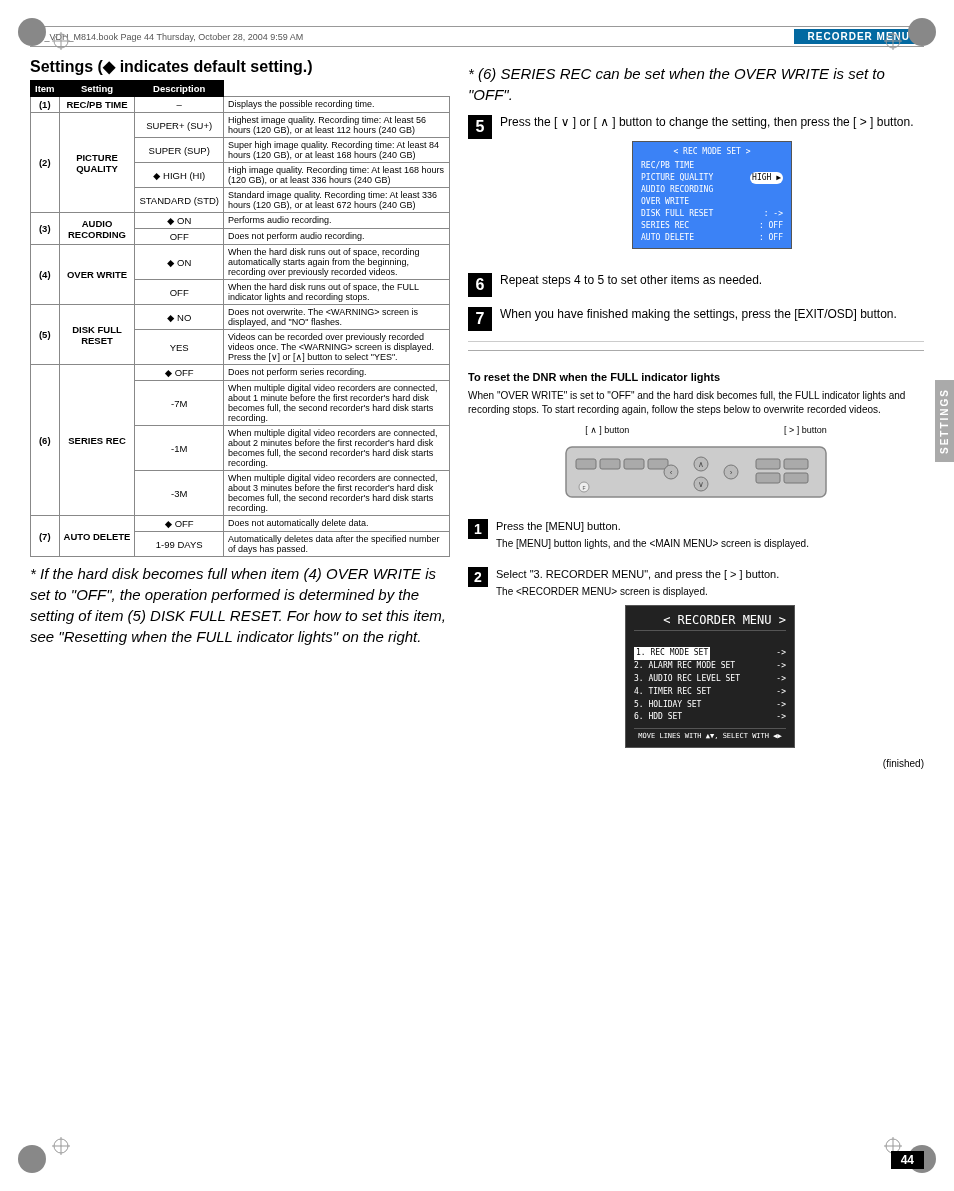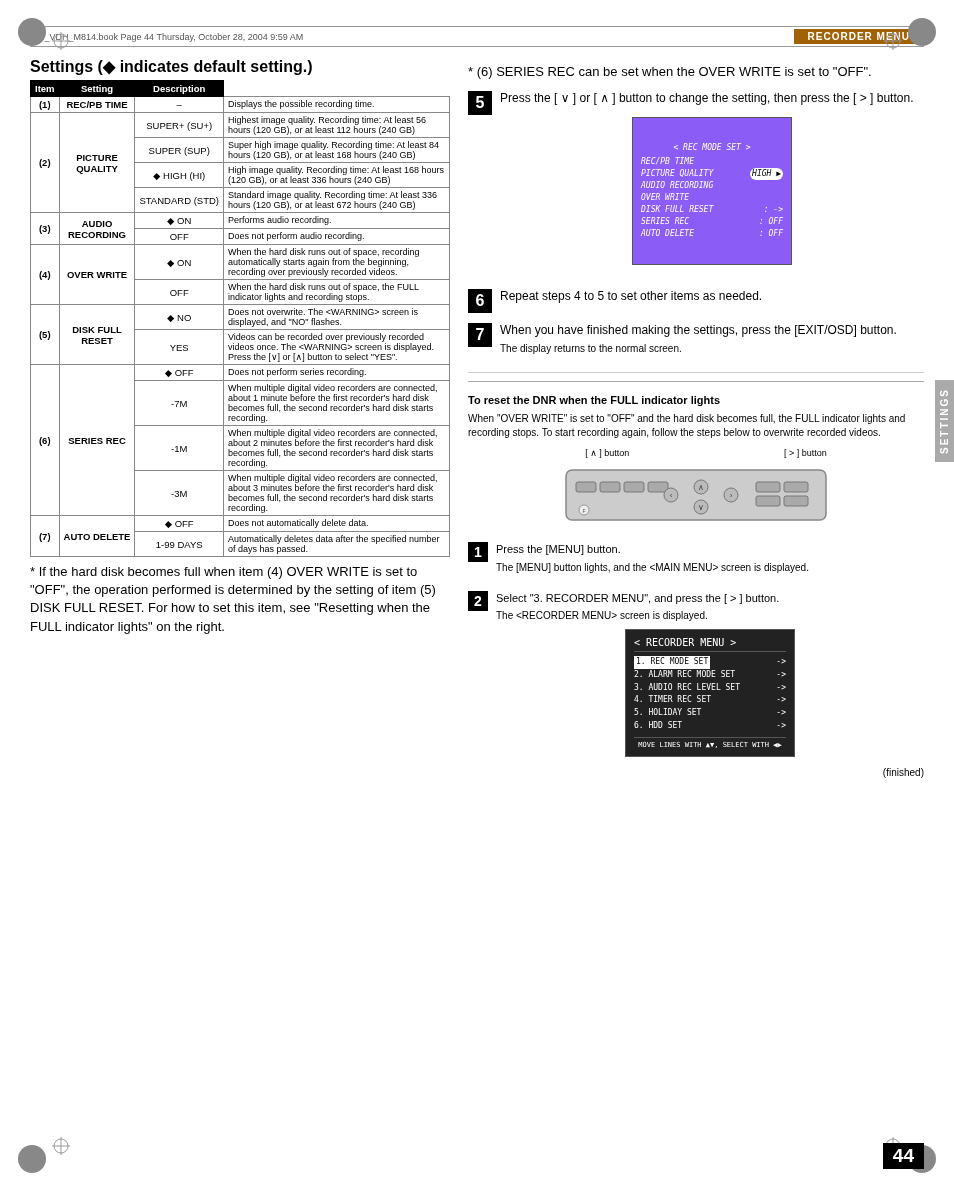--- a/index.html
+++ b/index.html
@@ -41,21 +41,21 @@
       border-bottom: 1px solid #999;
       padding: 2px 0;
       margin-bottom: 10px;
       margin-top: 8px;
     }
     .header-filename {
       font-size: 9px;
       color: #555;
     }
     .header-title-bar {
-      background: #a16207;
+      background: #0369a1;
       color: #fff;
       padding: 2px 14px;
       font-size: 10px;
       font-weight: bold;
       letter-spacing: 1px;
     }
 
     
     .main-content {
       display: flex;
@@ -103,23 +103,24 @@
     }
     .settings-table .setting-cell {
       text-align: center;
       vertical-align: middle;
       white-space: nowrap;
     }
     .settings-table .desc-cell {
       font-size: 9px;
     }
     .footnote {
-      font-size: 13px;
+      font-size: 15px;
       margin-top: 6px;
       line-height: 1.4;
+      font-style: italic;
     }
 
     
     .step-section {
       display: flex;
       gap: 8px;
       margin-bottom: 10px;
       align-items: flex-start;
     }
     .step-number {
@@ -145,31 +146,30 @@
       margin-bottom: 4px;
     }
     .step-body {
       font-size: 10px;
       line-height: 1.4;
       margin-bottom: 6px;
     }
 
     
     .osd-box {
-      background: #8b5cf6;
+      background: #3b82f6;
       color: #fff;
       font-family: monospace;
       font-size: 8px;
-      padding: 24px 8px;
+      padding: 4px 8px;
       display: inline-block;
       border: 1px solid #555;
       margin: 6px auto;
       line-height: 1.5;
       min-width: 160px;
-      font-style: italic;
     }
     .osd-title {
       text-align: center;
       margin-bottom: 2px;
       font-size: 8px;
     }
     .osd-row {
       display: flex;
       justify-content: space-between;
       gap: 8px;
@@ -181,21 +181,21 @@
       border-radius: 6px;
     }
     .osd-wrapper {
       text-align: center;
       margin: 4px 0 8px 0;
     }
 
     
     .dnr-section {
       border-top: 1px solid #aaa;
-      padding-top: 12px;
+      padding-top: 20px;
       margin-top: 8px;
     }
     .dnr-title {
       font-size: 11px;
       font-weight: bold;
       margin-bottom: 6px;
     }
     .dnr-body {
       font-size: 10px;
       line-height: 1.4;
@@ -242,24 +242,24 @@
       color: #fff;
       font-family: monospace;
       font-size: 8px;
       padding: 5px 8px;
       display: inline-block;
       border: 1px solid #555;
       min-width: 170px;
       line-height: 1.6;
     }
     .rec-menu-title {
-      text-align: left;
+      text-align: right;
       border-bottom: 1px solid #555;
-      margin-bottom: 4px;
-      font-size: 10px;
+      margin-bottom: 16px;
+      font-size: 12px;
     }
     .rec-menu-row {
       display: flex;
       justify-content: space-between;
     }
     .rec-menu-selected {
       background: #fff;
       color: #000;
       padding: 0 2px;
     }
@@ -279,21 +279,21 @@
       letter-spacing: 2px;
     }
 
     
     .page-number-box {
       position: absolute;
       bottom: 22px;
       right: 30px;
       background: #000;
       color: #fff;
-      font-size: 19px;
+      font-size: 12px;
       font-weight: bold;
       padding: 2px 10px;
     }
 
     
     .continued-text {
       font-size: 10px;
       text-align: right;
       margin-top: 6px;
     }
@@ -511,21 +511,20 @@
         <div class="step-number">6</div>
         <div class="step-content">
           <div class="step-title">Repeat steps 4 to 5 to set other items as needed.</div>
         </div>
       </div>
 
       <div class="step-section">
         <div class="step-number">7</div>
         <div class="step-content">
           <div class="step-title">When you have finished making the settings, press the [EXIT/OSD] button.</div>
-          <div class="step-body">The display returns to the normal screen.</div>
         </div>
       </div>
 
       <div class="section-divider"></div>
 
       <div class="dnr-section">
         <div class="dnr-title">To reset the DNR when the FULL indicator lights</div>
         <div class="dnr-body">When "OVER WRITE" is set to "OFF" and the hard disk becomes full, the FULL indicator lights and recording stops. To start recording again, follow the steps below to overwrite recorded videos.</div>
 
         <div class="device-diagram">

